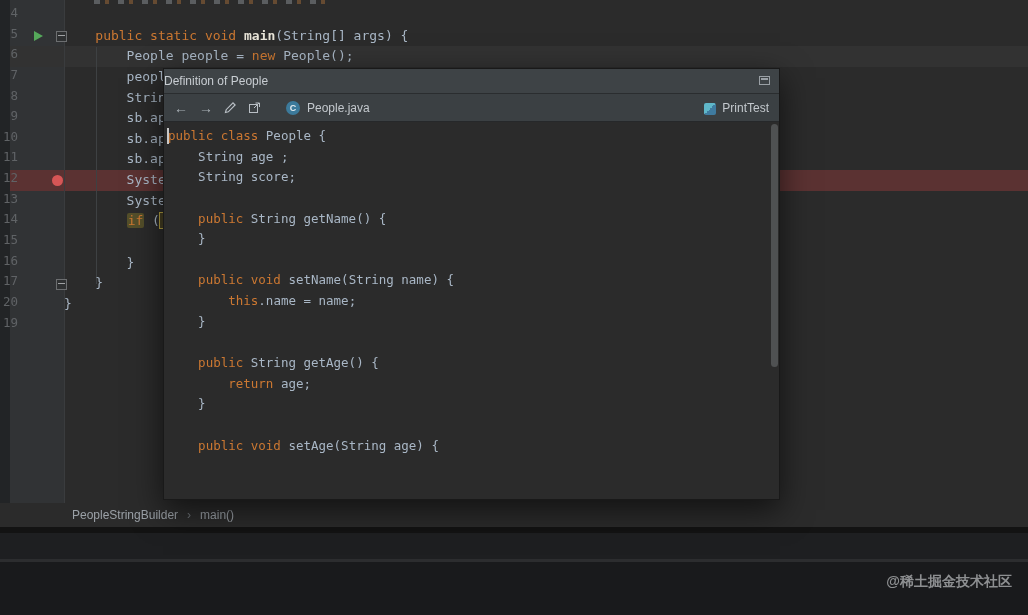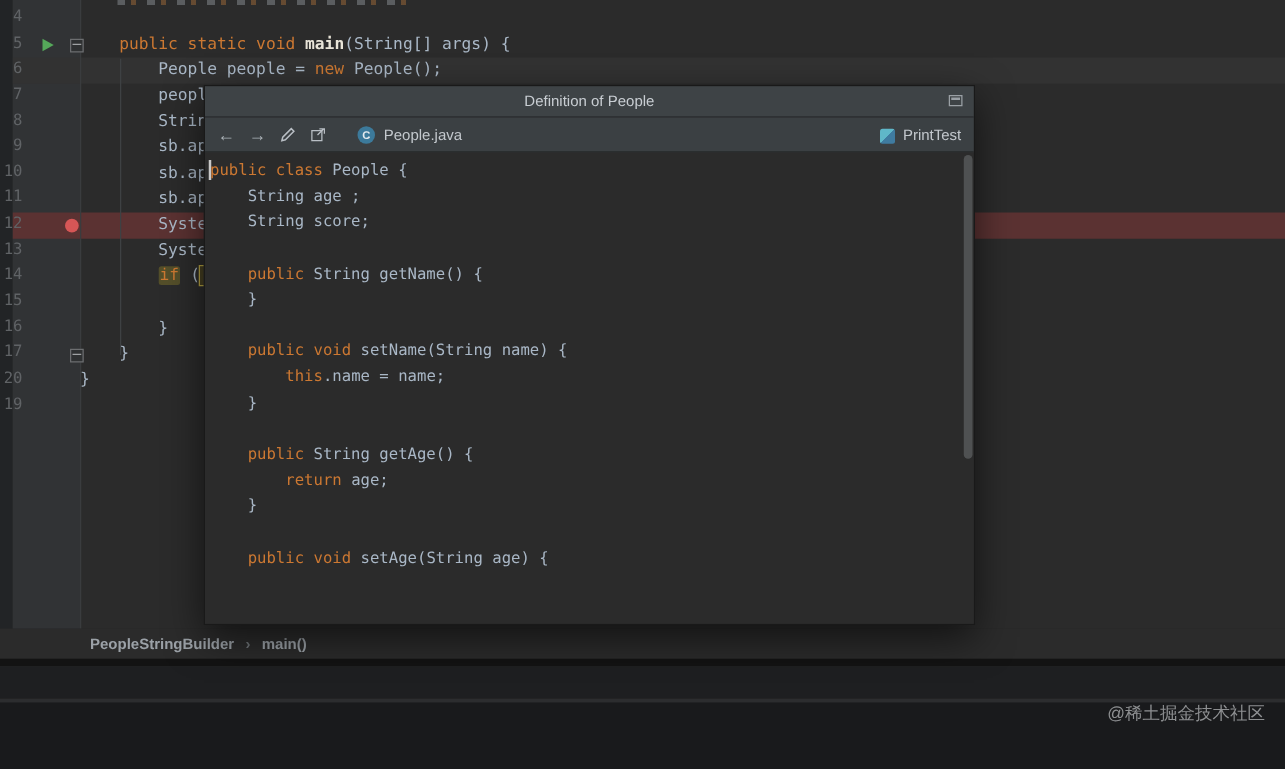--- a/index.html
+++ b/index.html
@@ -27,21 +27,21 @@
      background:repeating-linear-gradient(90deg,#8a8f94 0 6px,transparent 6px 11px,#a06a38 11px 15px,transparent 15px 24px);}
   .code-lines{position:absolute;left:64px;top:5px;z-index:2;font:13px "DejaVu Sans Mono",monospace;}
   .cl{height:20.65px;line-height:20.65px;white-space:pre;}
   .tk-fn{font-weight:bold;}
   .tk-kwhl{border-radius:2px;padding:0 1px;margin-top:40px;}
   
   .popup{position:absolute;left:163px;top:68px;width:617px;height:432px;z-index:10;
          box-sizing:border-box;border:1px solid #191919;background:#2b2b2b;
          display:flex;flex-direction:column;box-shadow:0 10px 30px rgba(0,0,0,.6);}
   .popup-title{height:24px;flex:0 0 24px;background:#3e4346;border-bottom:1px solid #2a2d2f;
-               display:flex;align-items:center;justify-content:center;position:relative;
+               display:flex;align-items:center;justify-content:flex-start;position:relative;
                color:#c8cdd2;font-size:12px;}
   .win-icon{position:absolute;right:9px;top:7px;width:11px;height:9px;border:1px solid #9aa0a5;box-sizing:border-box;}
   .win-icon::after{content:"";display:block;height:2px;background:#9aa0a5;margin:1px;}
   .popup-toolbar{height:27px;flex:0 0 27px;background:#3b4043;border-bottom:1px solid #26282a;
                  display:flex;align-items:center;gap:11px;padding:0 10px;color:#b6bcc2;font-size:12px;}
   .tb-arrow{font-size:14px;line-height:1;color:#aab1b7;cursor:default;}
   .tb-svg{display:inline-flex;align-items:center;}
   .class-icon{width:14px;height:14px;border-radius:50%;background:#3c7a9b;color:#e4ebef;
               display:inline-flex;align-items:center;justify-content:center;
               font-size:9px;font-weight:bold;margin-left:14px;}
@@ -52,28 +52,28 @@
   .module-name{color:#c3c8cd;}
   .popup-content{position:relative;flex:1;overflow:hidden;}
   .popup-code{position:absolute;left:4px;top:4px;font:12.5px "DejaVu Sans Mono",monospace;}
   .popup-code .cl{height:20.65px;line-height:20.65px;}
   .caret{position:absolute;left:3px;top:6px;width:1.5px;height:16px;background:#c9c9c9;z-index:2;}
   .popup-scroll{position:absolute;right:1px;top:2px;width:7px;height:243px;border-radius:4px;
                 background:rgba(172,178,183,.28);}
   
   .breadcrumbs{position:absolute;left:0;top:503px;width:1028px;height:24px;background:#2b2b2b;
                display:flex;align-items:center;gap:9px;padding-left:72px;box-sizing:border-box;
-               color:#9ba1a7;font-size:12px;z-index:5;font-weight:bold;}
+               color:#9ba1a7;font-size:12px;z-index:5;}
   .crumb-sep{color:#6f7478;}
   .band{position:absolute;left:0;width:1028px;z-index:5;}
   .band-gap{top:527px;height:6px;background:#131313;}
   .band-panel{top:533px;height:26px;background:#1e1f21;}
   .band-line{top:559px;height:3px;background:#2c2d2f;}
   .band-bottom{top:562px;height:53px;background:#191a1c;}
-  .watermark{position:absolute;right:16px;top:0;font-size:14px;color:#8d8f91;}
+  .watermark{position:absolute;right:16px;top:11px;font-size:14px;color:#8d8f91;font-weight:bold;}
 </style>
 <style id="dyn-style">.editor{background:#2b2b2b} .popup-content{background:#2b2b2b}
 .gutter{background:#313335} .gn{color:#606366}.tk-kw{color:#cc7832}.tk-def{color:#a9b7c6}.tk-fn{color:#e8e4d8}.tk-kwhl{color:#cc7832}.tk-selbox{color:#a9b7c6}.tk-kwhl{background:#544f2a}
 .tk-selbox{outline:1px solid #b5a242;background:#463f22}</style>
 </head>
 <body>
 
 <div class="screen">
 
   <div class="editor">

